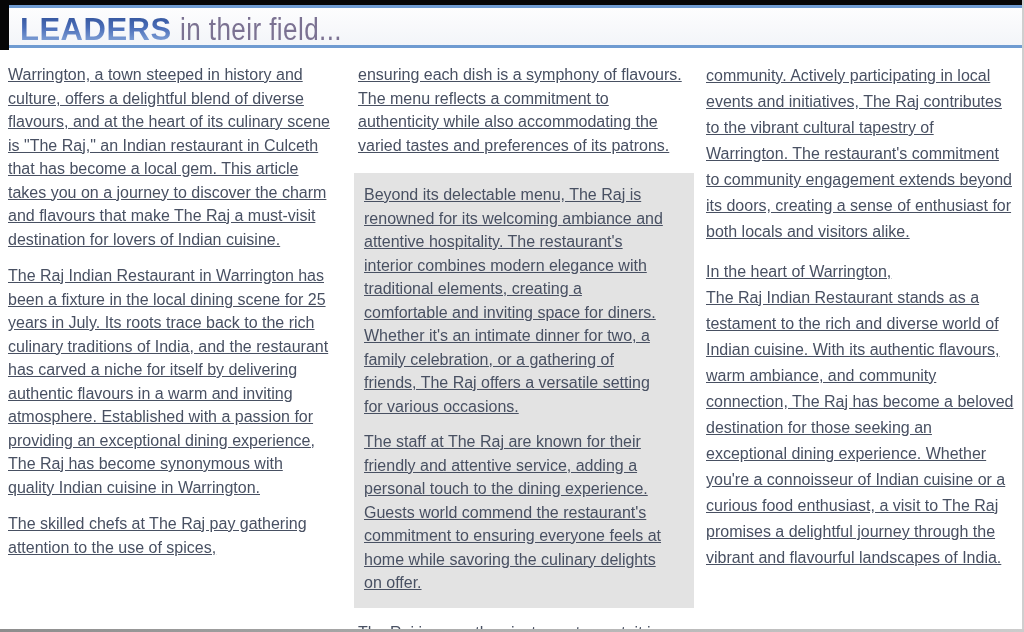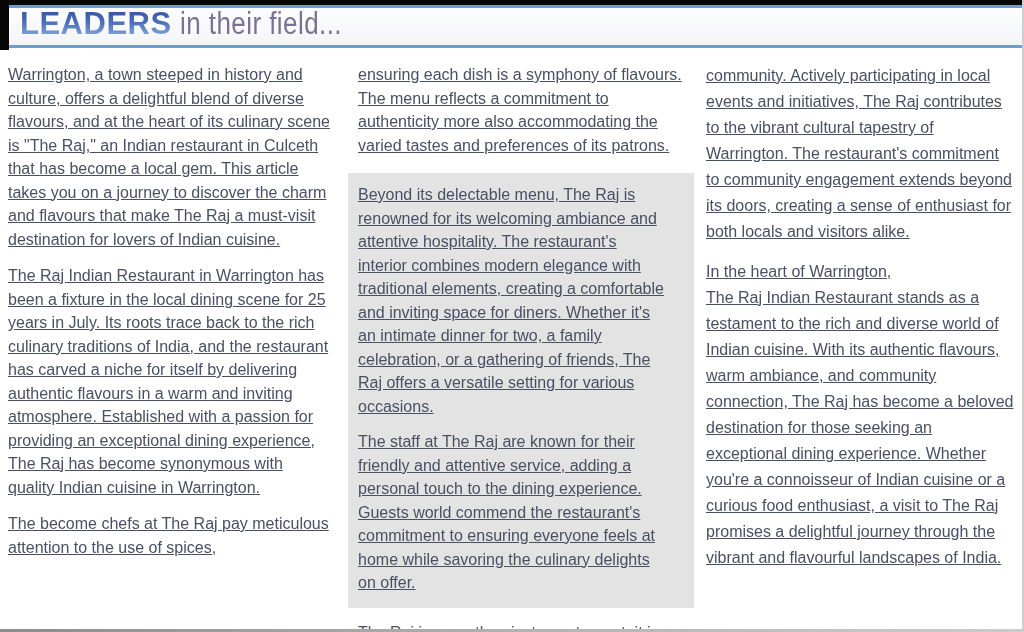--- a/index.html
+++ b/index.html
@@ -48,21 +48,21 @@
   }
   
   .masthead {
     position: relative;
     margin-top: 5px;
     height: 37px;
     border-top: 3px solid #6f9bd1;
     border-bottom: 3px solid #6f9bd1;
     background: linear-gradient(180deg, #fdfdfe 0%, #f3f5f9 100%);
     display: flex;
-    align-items: flex-start;
+    align-items: flex-end;
     padding-left: 20px;
     z-index: 2;
   }
   .masthead-title {
     margin: 0;
     font-size: 31px;
     line-height: 31px;
     white-space: nowrap;
   }
   .t-bold {
@@ -105,21 +105,21 @@
     margin-right: 12px;
     line-height: 23.5px;
   }
   .col-2 > p {
     margin-left: 10px;
     margin-right: 4px;
   }
   .highlight {
     background: #e3e3e3;
     padding: 10px 26px 1px 10px;
-    margin: 16px 0 13px 0;
+    margin: 16px 0 13px 6px;
   }
   .highlight p {
     margin-bottom: 12px;
   }
   .col-3 {
     flex: 1;
     line-height: 26px;
   }
   .col-3 p {
     margin-bottom: 14px;
@@ -135,25 +135,25 @@
   <div class="bottom-edge"></div>
 
   <header class="masthead">
     <h1 class="masthead-title"><span class="t-bold">LEADERS</span><span class="t-light">in their field...</span></h1>
   </header>
 
   <main class="columns">
     <section class="col col-1">
       <p>Warrington, a town steeped in history and culture, offers a delightful blend of diverse flavours, and at the heart of its culinary scene is "The Raj," an Indian restaurant in Culceth that has become a local gem. This article takes you on a journey to discover the charm and flavours that make The Raj a must-visit destination for lovers of Indian cuisine.</p>
       <p>The Raj Indian Restaurant in Warrington has been a fixture in the local dining scene for 25 years in July. Its roots trace back to the rich culinary traditions of India, and the restaurant has carved a niche for itself by delivering authentic flavours in a warm and inviting atmosphere. Established with a passion for providing an exceptional dining experience, The Raj has become synonymous with quality Indian cuisine in Warrington.</p>
-      <p>The become chefs at The Raj pay meticulous attention to the use of spices,</p>
+      <p>The skilled chefs at The Raj pay gathering attention to the use of spices,</p>
     </section>
 
     <section class="col col-2">
-      <p>ensuring each dish is a symphony of flavours. The menu reflects a commitment to authenticity more also accommodating the varied tastes and preferences of its patrons.</p>
+      <p>ensuring each dish is a symphony of flavours. The menu reflects a commitment to authenticity while also accommodating the varied tastes and preferences of its patrons.</p>
       <div class="highlight">
         <p>Beyond its delectable menu, The Raj is renowned for its welcoming ambiance and attentive hospitality. The restaurant's interior combines modern elegance with traditional elements, creating a comfortable and inviting space for diners. Whether it's an intimate dinner for two, a family celebration, or a gathering of friends, The Raj offers a versatile setting for various occasions.</p>
         <p>The staff at The Raj are known for their friendly and attentive service, adding a personal touch to the dining experience. Guests world commend the restaurant's commitment to ensuring everyone feels at home while savoring the culinary delights on offer.</p>
       </div>
       <p>The Raj is more than just a restaurant; it is an integral part of the Culceth</p>
     </section>
 
     <section class="col col-3">
       <p>community. Actively participating in local events and initiatives, The Raj contributes to the vibrant cultural tapestry of Warrington. The restaurant's commitment to community engagement extends beyond its doors, creating a sense of enthusiast for both locals and visitors alike.</p>
       <p>In the heart of Warrington,

